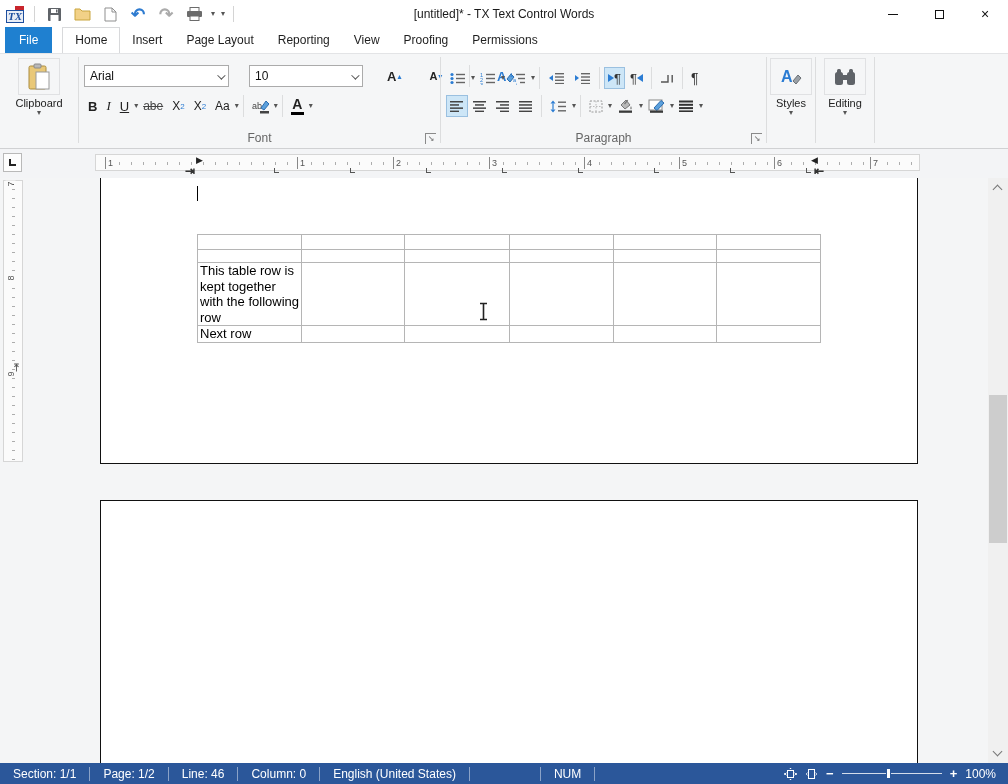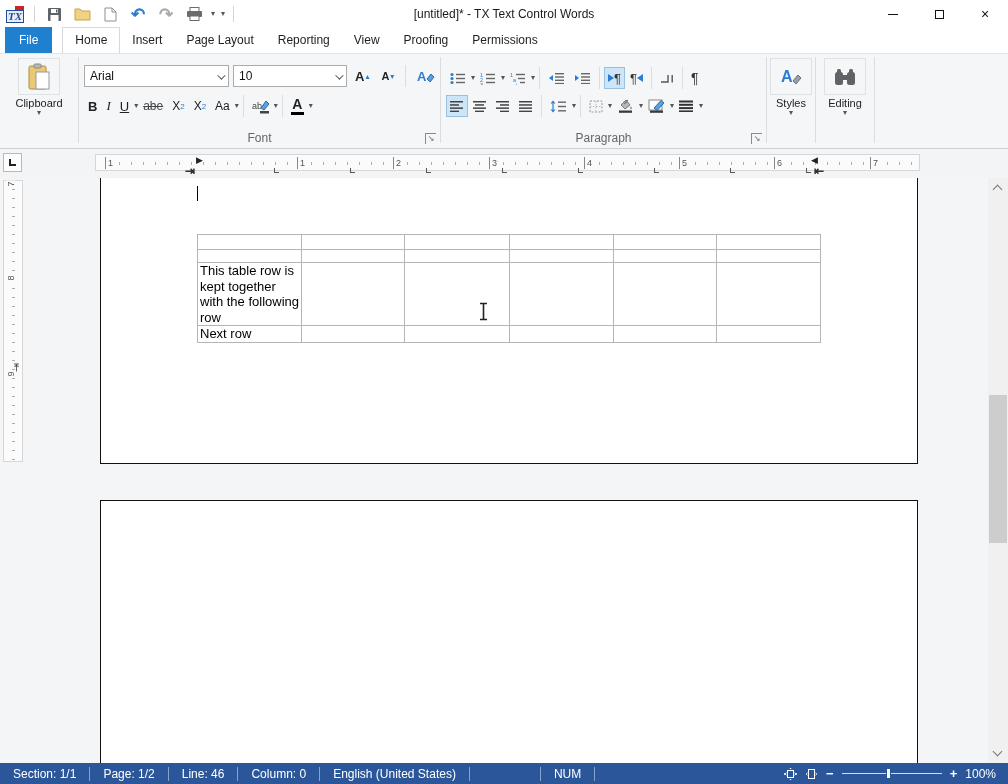--- a/index.html
+++ b/index.html
@@ -189,21 +189,21 @@
               <rect x="9" y="9" width="13" height="17" fill="#fff" stroke="#9a9a9a"></rect>
             </svg>
         </span>
         <span class="biglabel">Clipboard</span>
         <span class="dd">▾</span>
       </div>
     </div>
     <div class="grp-sep" style="left:78px;"></div>
 
     <div class="grp" style="left:79px;width:361px;">
-      <div class="row" style="top:11px;left:5px;gap:4px;">
+      <div class="row" style="top:11px;left:5px;gap:20px;">
         <span class="combo" style="width:145px;">
           <span>Arial</span>
           <span class="chev"></span>
         </span>
         <span class="combo" style="width:114px;">
           <span>10</span>
           <span class="chev"></span>
         </span>
         <span class="rbtn">
             <span class="a-letter">A</span>

